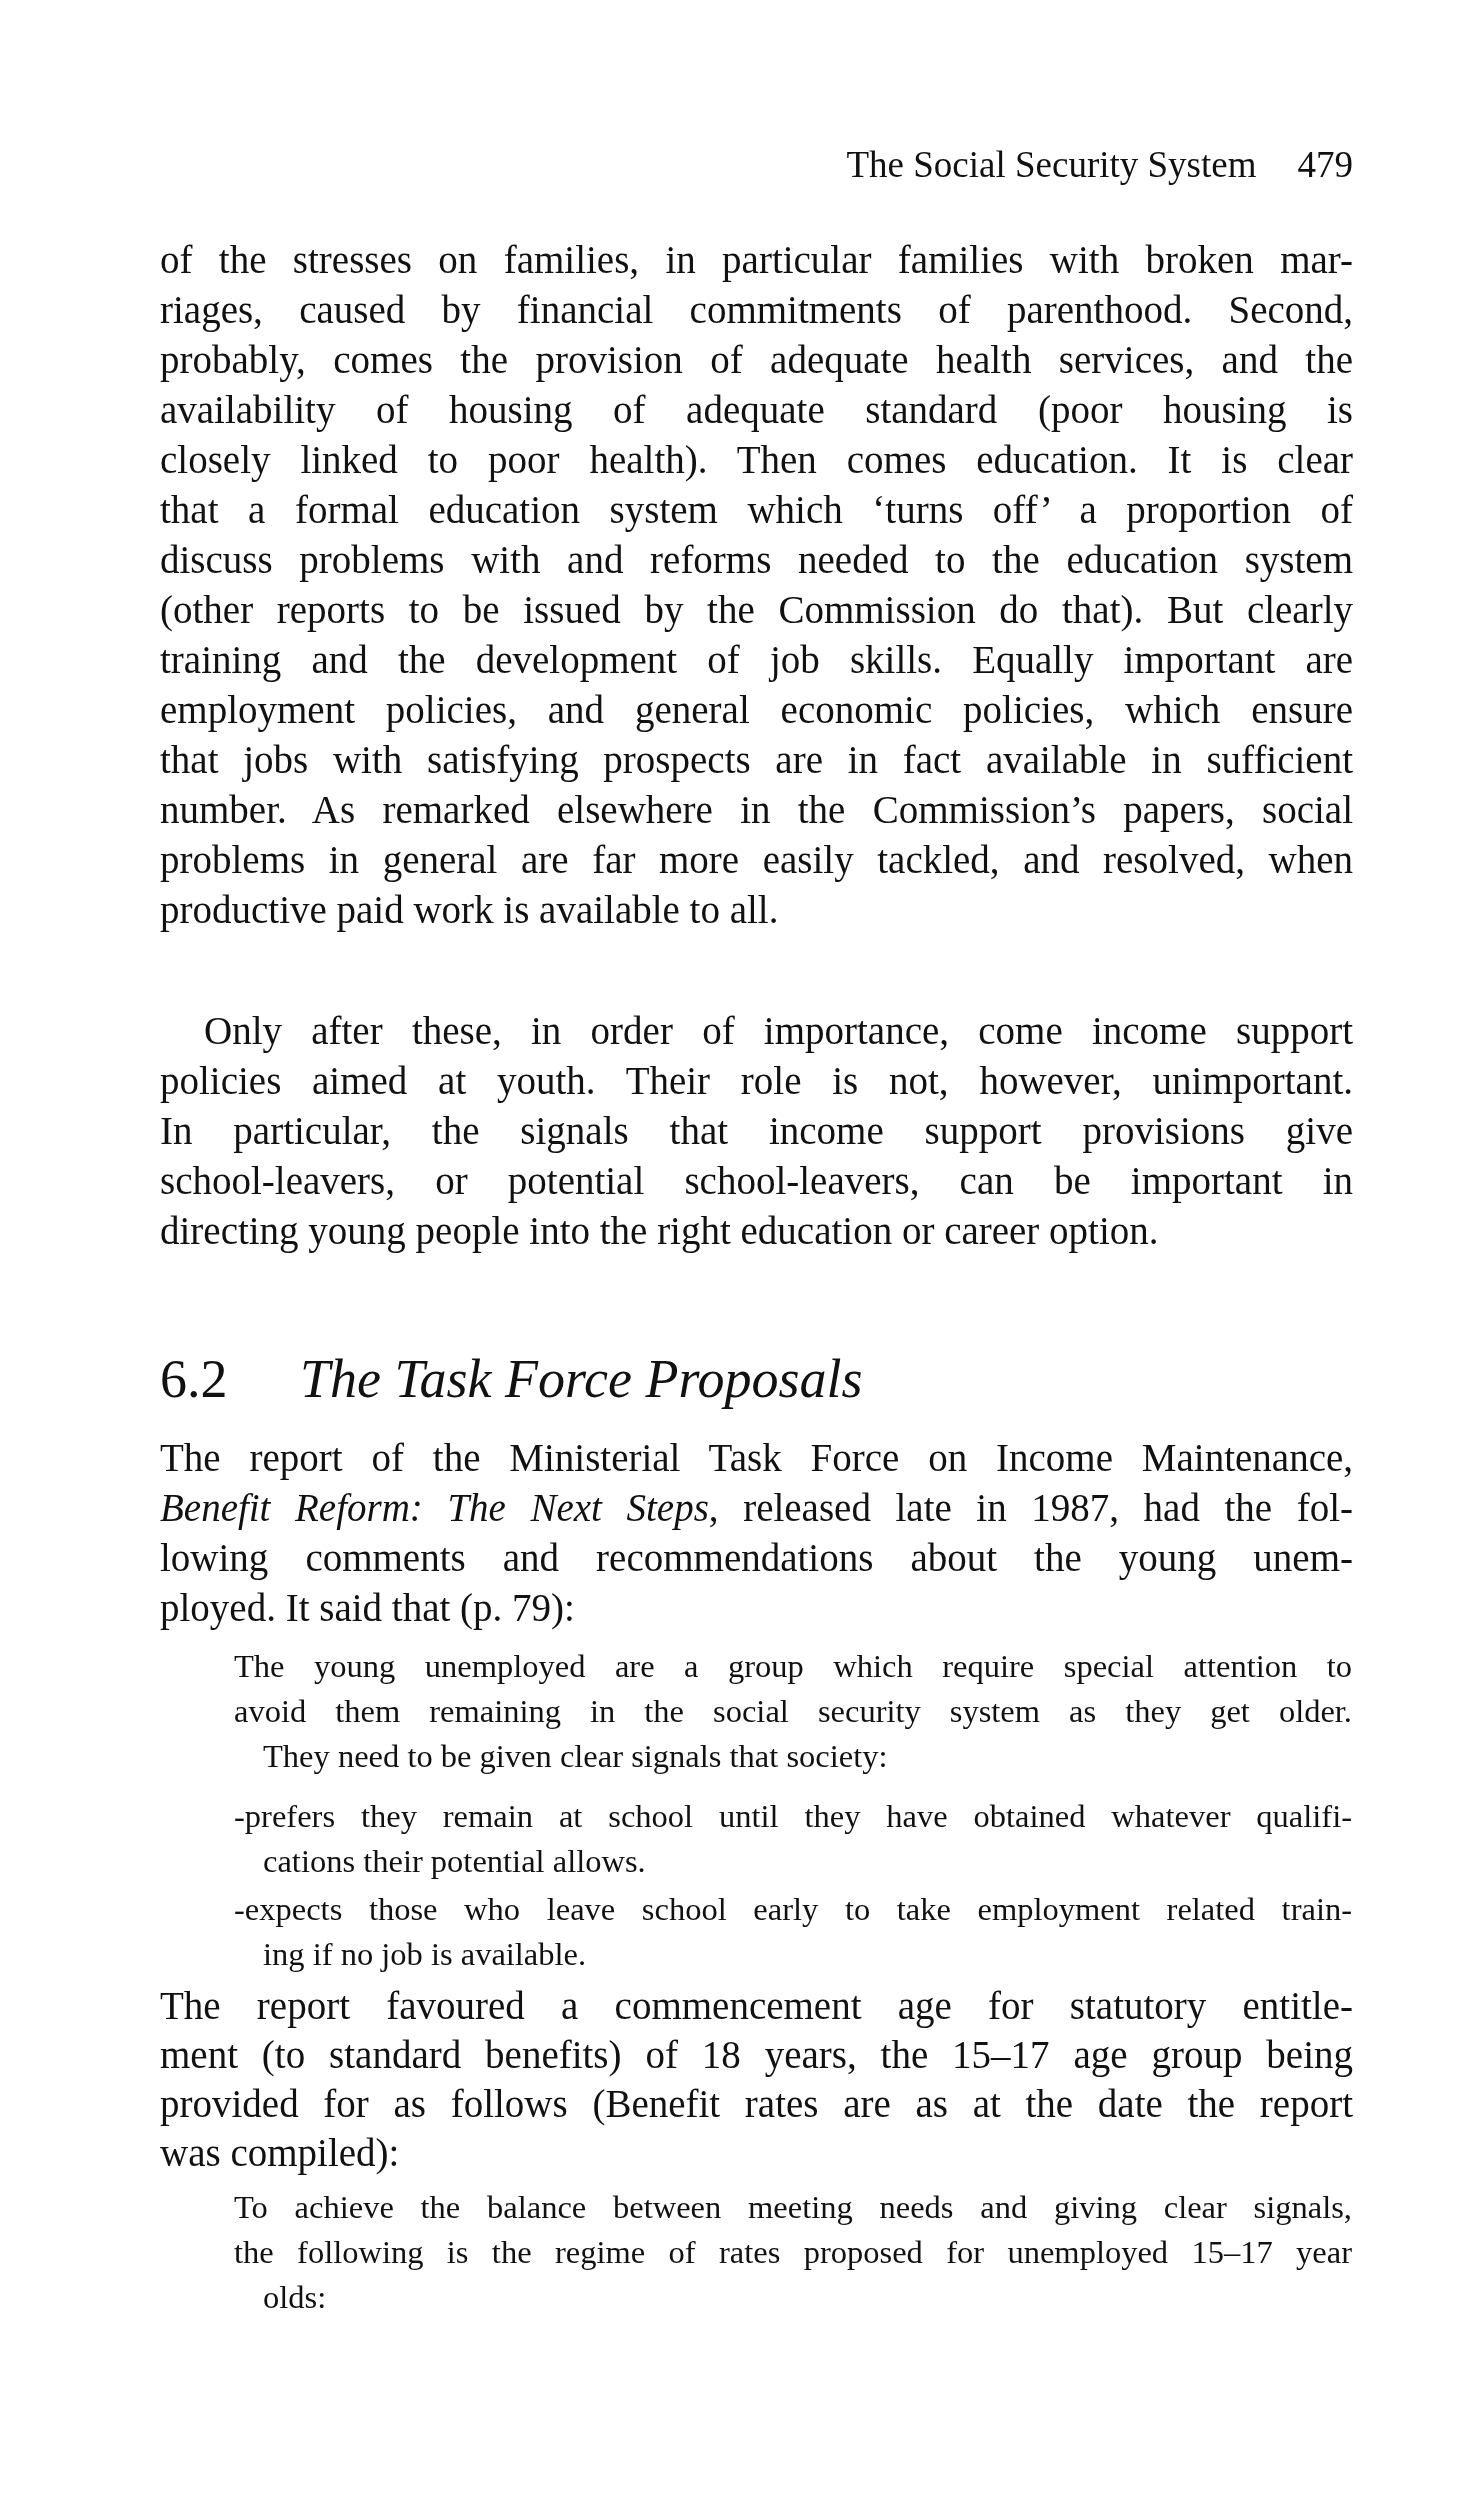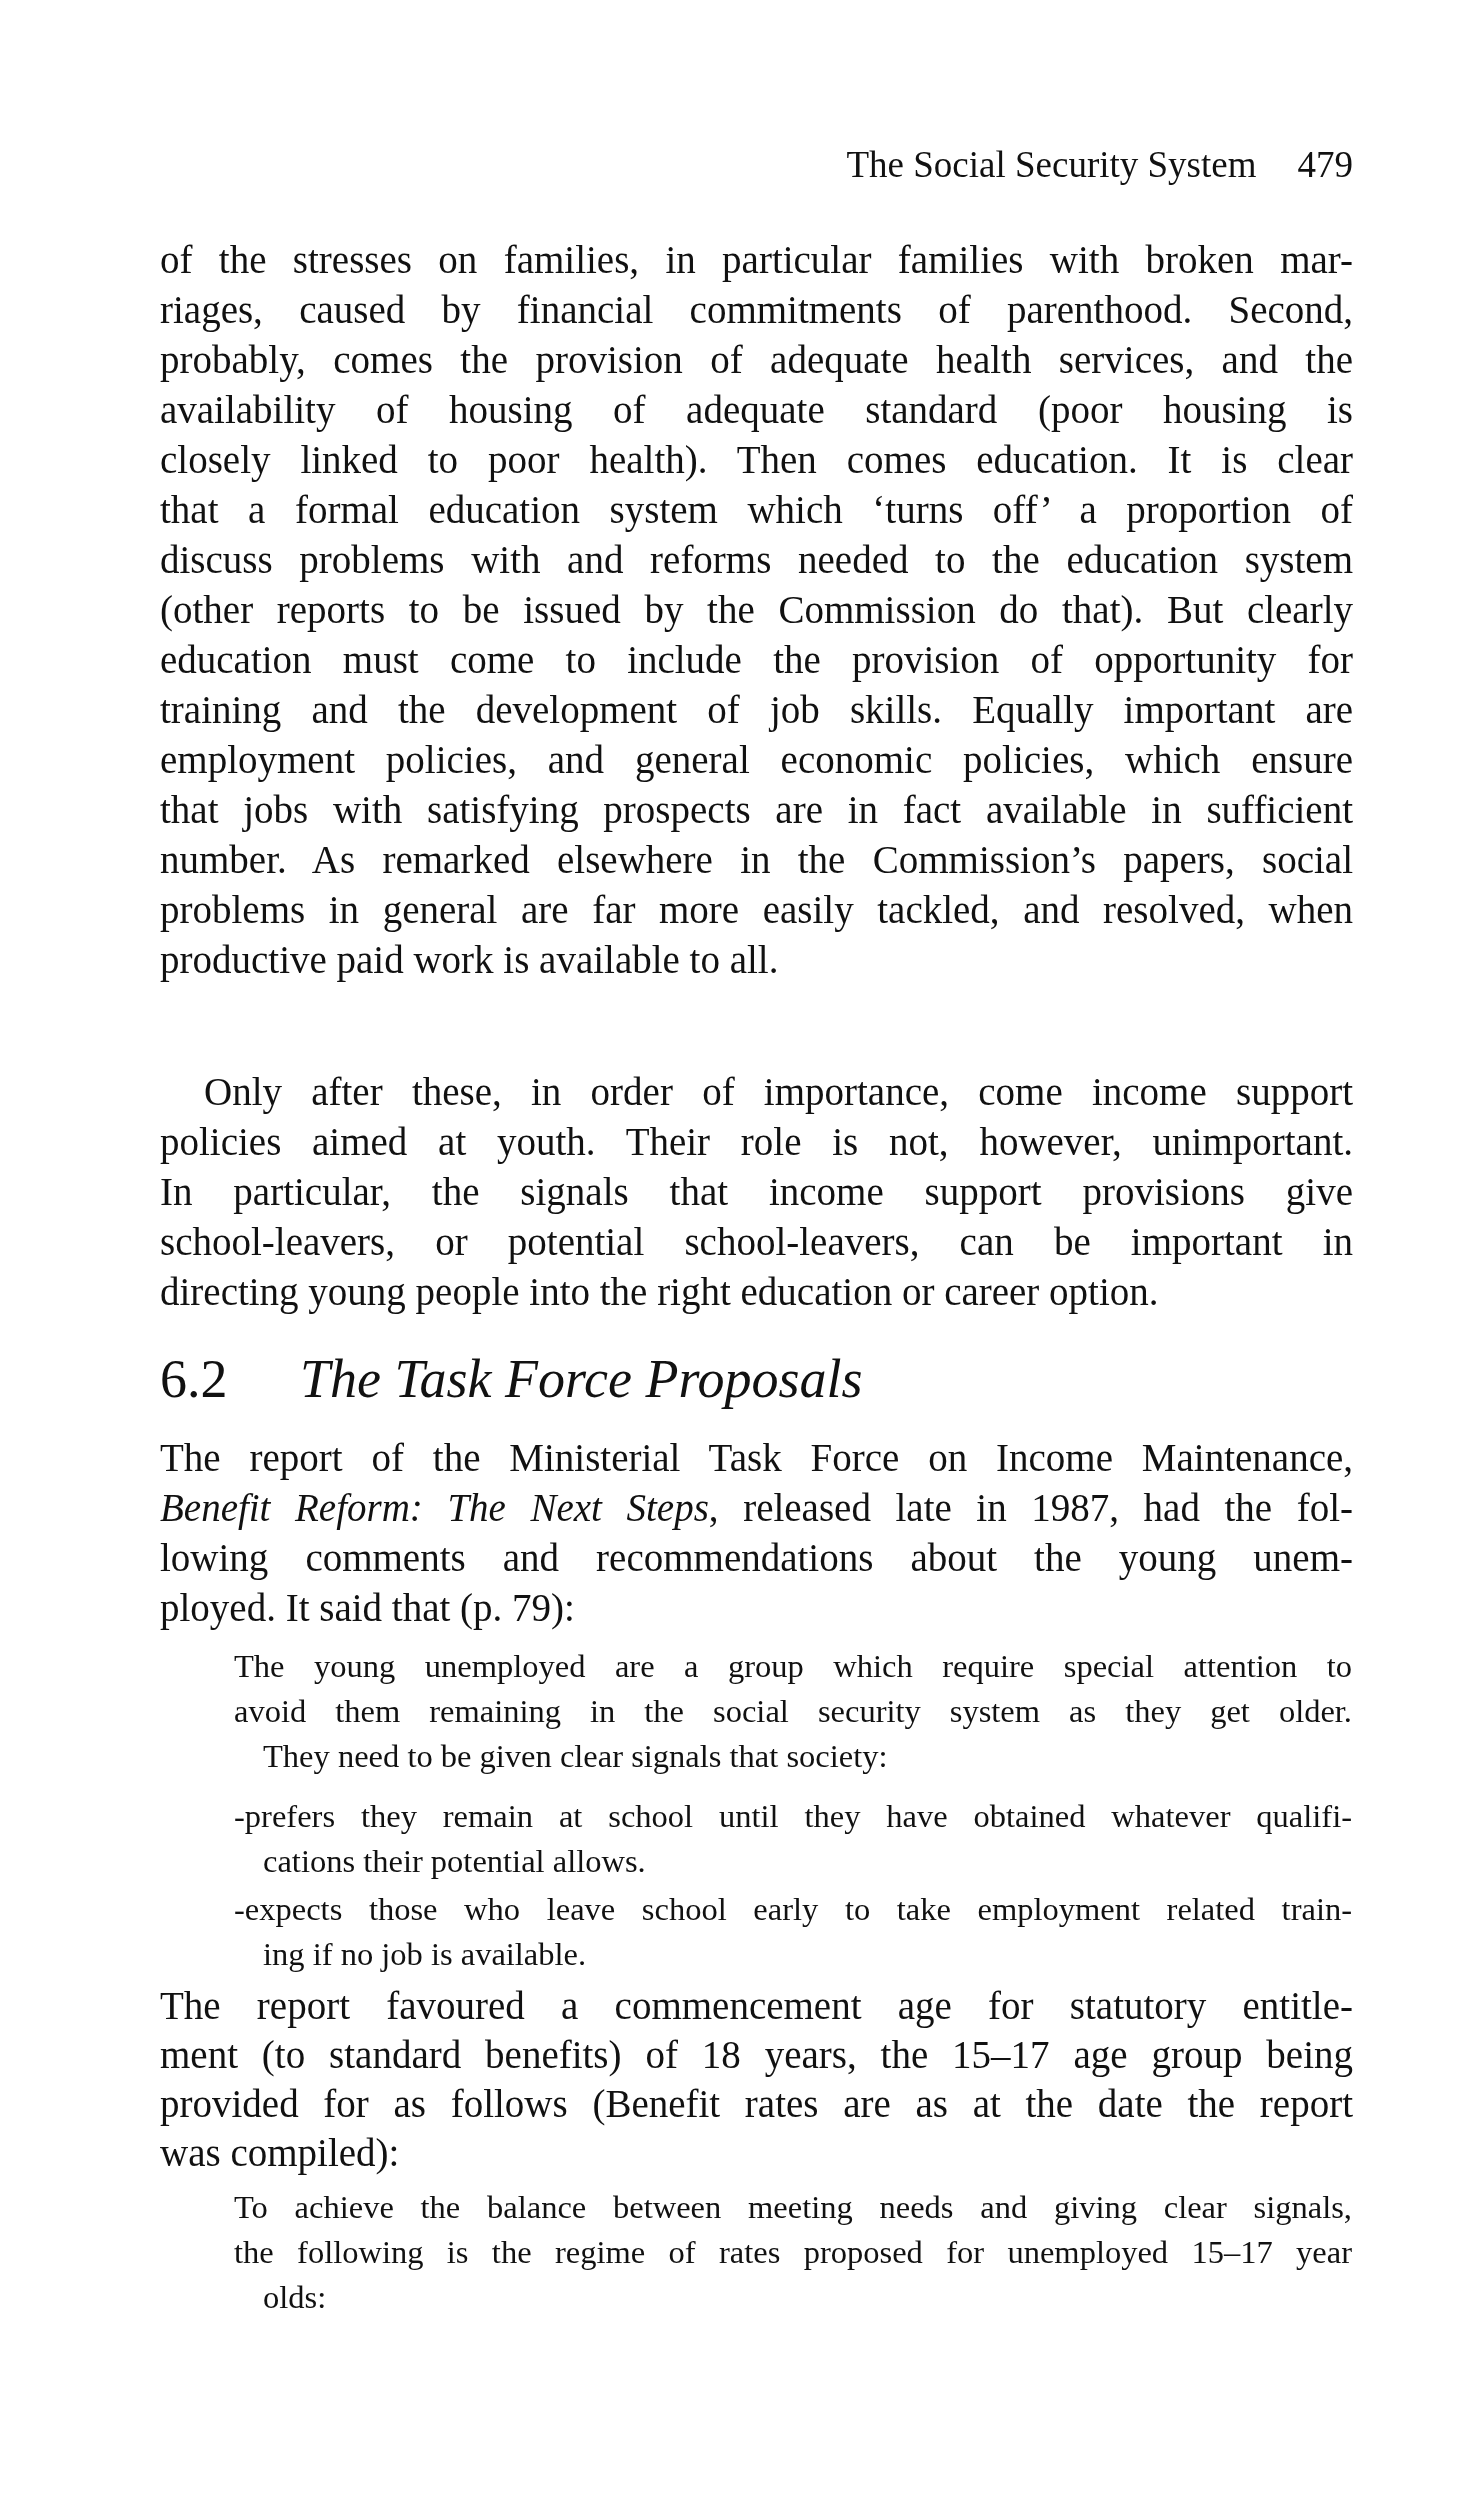--- a/index.html
+++ b/index.html
@@ -28,30 +28,29 @@
 
 <div class="block" style="top:235px;">
   <div class="body-line">of the stresses on families, in particular families with broken mar-</div>
   <div class="body-line">riages, caused by financial commitments of parenthood. Second,</div>
   <div class="body-line">probably, comes the provision of adequate health services, and the</div>
   <div class="body-line">availability of housing of adequate standard (poor housing is</div>
   <div class="body-line">closely linked to poor health). Then comes education. It is clear</div>
   <div class="body-line">that a formal education system which ‘turns off’ a proportion of</div>
   <div class="body-line">discuss problems with and reforms needed to the education system</div>
   <div class="body-line">(other reports to be issued by the Commission do that). But clearly</div>
-  <div class="body-line">education must come to include the provision of opportunity for</div>
   <div class="body-line">training and the development of job skills. Equally important are</div>
   <div class="body-line">employment policies, and general economic policies, which ensure</div>
   <div class="body-line">that jobs with satisfying prospects are in fact available in sufficient</div>
   <div class="body-line">number. As remarked elsewhere in the Commission’s papers, social</div>
   <div class="body-line">problems in general are far more easily tackled, and resolved, when</div>
   <div class="body-line last">productive paid work is available to all.</div>
 </div>
 
-<div class="block" style="top:1067px;">
+<div class="block" style="top:1006px;">
   <div class="body-line indent">Only after these, in order of importance, come income support</div>
   <div class="body-line">policies aimed at youth. Their role is not, however, unimportant.</div>
   <div class="body-line">In particular, the signals that income support provisions give</div>
   <div class="body-line">school-leavers, or potential school-leavers, can be important in</div>
   <div class="body-line last">directing young people into the right education or career option.</div>
 </div>
 
 <div class="section-heading">
   <span class="sec-num">6.2</span><span class="sec-title">The Task Force Proposals</span>
 </div>

